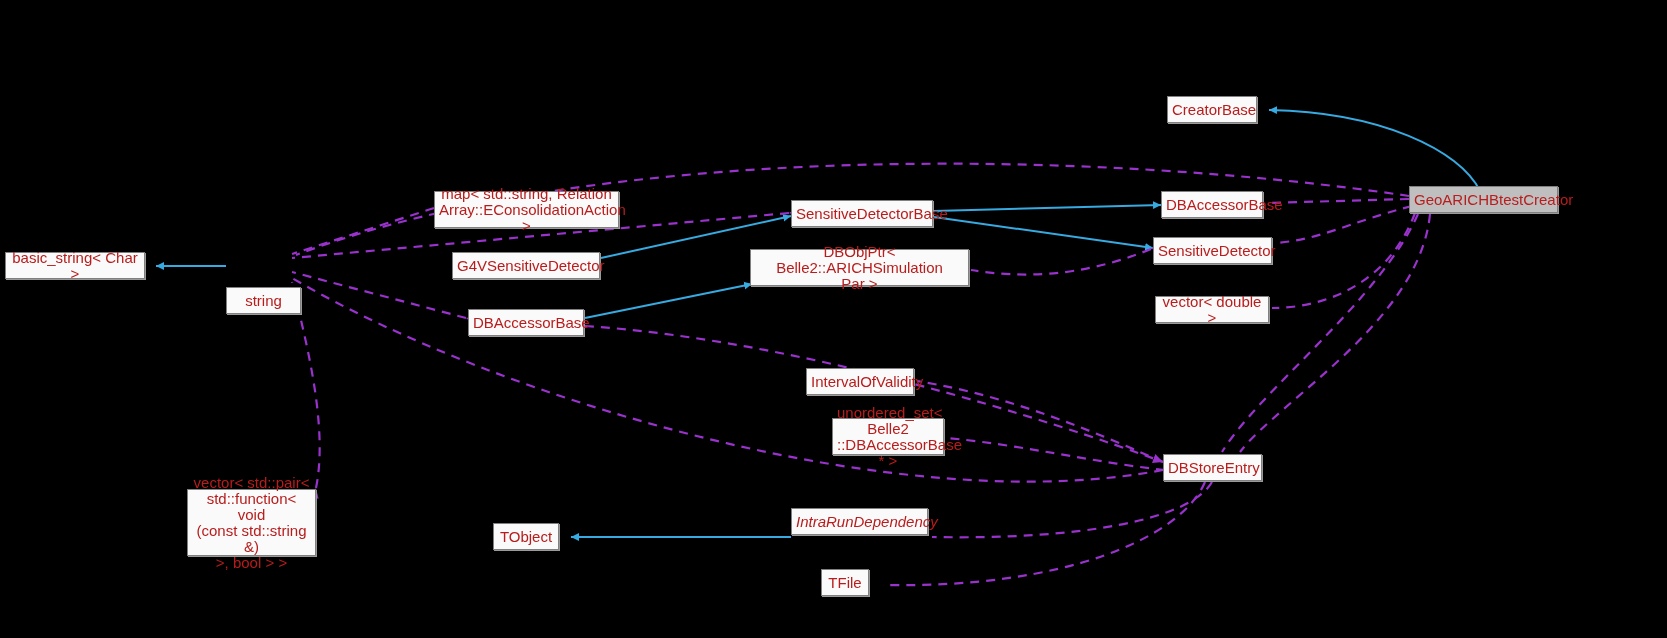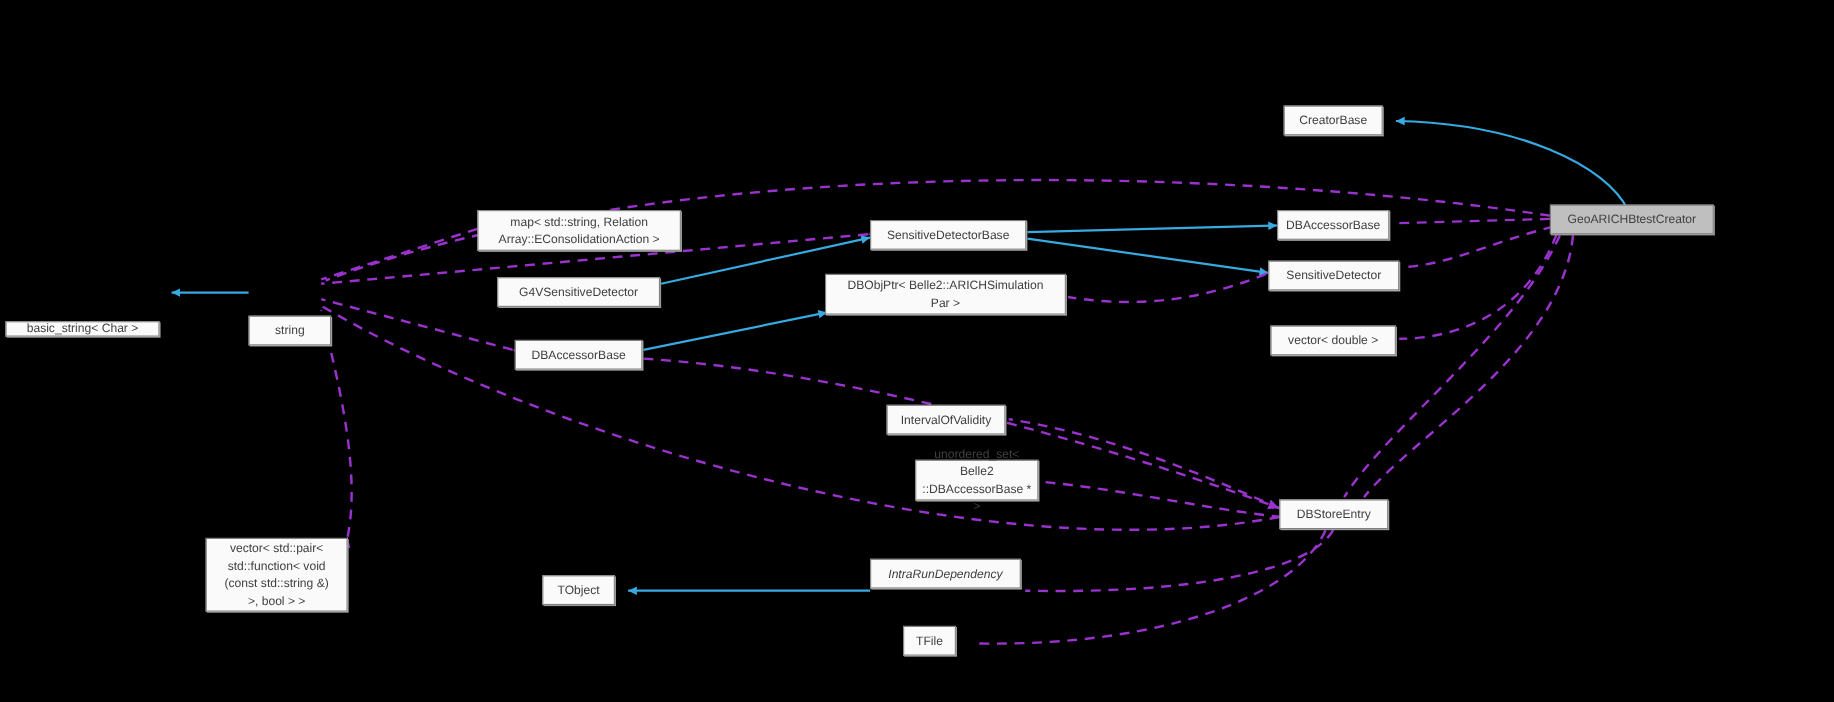--- a/index.html
+++ b/index.html
@@ -22,22 +22,22 @@
     top: 0;
     width: 1667px;
     height: 638px;
     pointer-events: none;
   }
   .node {
     position: absolute;
     box-sizing: border-box;
     background: #fafafa;
     border: 1px solid #808080;
-    color: #404040;
-    font-size: 11px;
+    color: #b91c1c;
+    font-size: 15px;
     line-height: 16px;
     text-align: center;
     display: flex;
     align-items: center;
     justify-content: center;
     white-space: pre-line;
     padding: 4px 4px;
     box-shadow: 1px 1px 0 #9a9a9a;
   }
   .node.highlight {
@@ -89,21 +89,21 @@
       <path d="M 1163,462 C 1090,430 1010,396 917,381" marker-start="url(#arrow-purple)"></path>
       <path d="M 1165,470 C 1090,462 1020,444 936,437" marker-start="url(#arrow-purple)"></path>
       <path d="M 1212,482 C 1190,520 1080,540 932,537" marker-start="url(#arrow-purple)"></path>
       <path d="M 1205,482 C 1180,540 1060,588 888,585" marker-start="url(#arrow-purple)"></path>
       <path d="M 1418,214 C 1380,300 1260,390 1222,452" marker-start="url(#arrow-purple)"></path>
       <path d="M 1430,214 C 1420,320 1280,400 1240,452" marker-start="url(#arrow-purple)"></path>
     </g>
   </svg>
 
   <div id="node-layer">
-      <div class="node" style="left: 5px; top: 252px; width: 140px; height: 14px; margin-top: 40px;"><span class="node-label">basic_string&lt; Char &gt;</span></div>
+      <div class="node" style="left: 5px; top: 252px; width: 140px; height: 27px;"><span class="node-label">basic_string&lt; Char &gt;</span></div>
       <div class="node" style="left: 226px; top: 252px; width: 75px; height: 27px; margin-top: 35px;"><span class="node-label">string</span></div>
       <div class="node" style="left: 434px; top: 191px; width: 185px; height: 37px;"><span class="node-label">map&lt; std::string, Relation
 Array::EConsolidationAction &gt;</span></div>
       <div class="node" style="left: 452px; top: 252px; width: 148px; height: 27px;"><span class="node-label">G4VSensitiveDetector</span></div>
       <div class="node" style="left: 468px; top: 309px; width: 116px; height: 27px;"><span class="node-label">DBAccessorBase</span></div>
       <div class="node" style="left: 187px; top: 489px; width: 129px; height: 67px;"><span class="node-label">vector&lt; std::pair&lt;
  std::function&lt; void
 (const std::string &amp;)
  &gt;, bool &gt; &gt;</span></div>
       <div class="node" style="left: 493px; top: 523px; width: 66px; height: 27px;"><span class="node-label">TObject</span></div>

